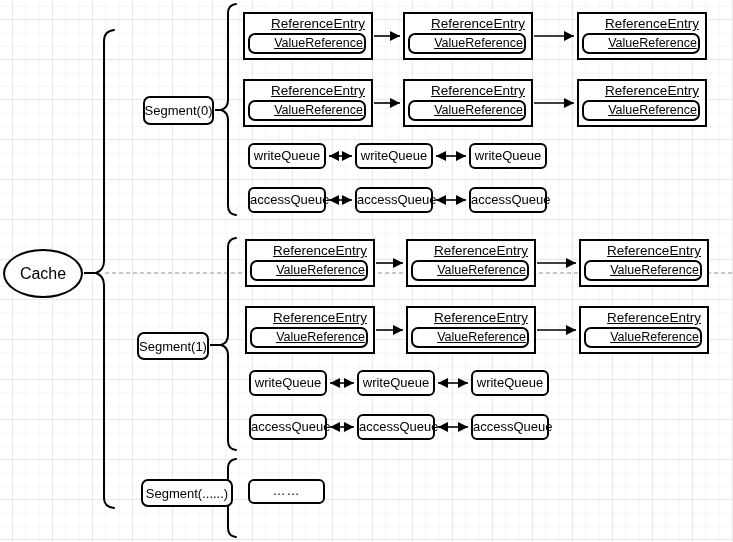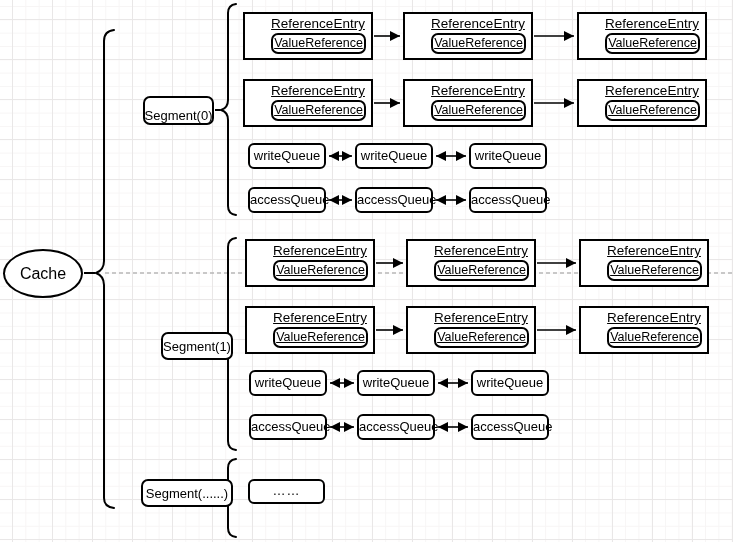--- a/index.html
+++ b/index.html
@@ -15,21 +15,21 @@
       linear-gradient(#f7f5f5 1px, transparent 1px),
       linear-gradient(90deg,#f7f5f5 1px, transparent 1px);
     background-size:40px 40px, 40px 40px, 13.333px 13.333px, 13.333px 13.333px;
     background-position:0 19px, 12px 0, 0 6px, 12px 0;
   }
   #wires{position:absolute;left:0;top:0;z-index:0;}
   .node{position:absolute;background:#fff;border:2px solid #000;z-index:1;box-sizing:content-box;}
   .re{width:126px;height:44px;}
   .re-t{padding-top:2px;text-align:center;font-size:13.5px;line-height:16px;text-decoration:underline;white-space:nowrap;margin-left:20px;}
   .vr{position:absolute;right:5px;top:19px;width:91px;height:17px;border:2px solid #000;border-radius:7px;
-      background:#fff;text-align:center;font-size:12.5px;line-height:17px;text-decoration:underline;white-space:nowrap;}
+      background:#fff;text-align:center;font-size:12.5px;line-height:17px;text-decoration:underline;white-space:nowrap;padding-left:23px;}
   .q{width:74px;height:22px;border-radius:6px;text-align:center;font-size:13px;line-height:22px;white-space:nowrap;}
   .seg{border-radius:7px;display:flex;align-items:center;justify-content:center;font-size:13px;white-space:nowrap;}
   .ellipse{border-radius:50%;display:flex;align-items:center;justify-content:center;font-size:16px;}
   .dots{width:73px;height:21px;border-radius:6px;text-align:center;font-size:13px;line-height:19px;letter-spacing:1px;}
 </style>
 </head>
 <body>
 
 <div id="canvas">
 
@@ -74,24 +74,24 @@
     <line x1="330" y1="383" x2="354" y2="383" stroke="#000" stroke-width="1.6" marker-start="url(#ah)" marker-end="url(#ah)"></line>
     <line x1="438" y1="383" x2="468" y2="383" stroke="#000" stroke-width="1.6" marker-start="url(#ah)" marker-end="url(#ah)"></line>
     <line x1="330" y1="427" x2="354" y2="427" stroke="#000" stroke-width="1.6" marker-start="url(#ah)" marker-end="url(#ah)"></line>
     <line x1="438" y1="427" x2="468" y2="427" stroke="#000" stroke-width="1.6" marker-start="url(#ah)" marker-end="url(#ah)"></line>
   </svg>
 
   <div class="node ellipse" style="left:3px;top:249px;width:76px;height:45px;">
     <span>Cache</span>
   </div>
 
-  <div class="node seg" style="left:143px;top:96px;width:67px;height:25px;align-items:flex-end;">
+  <div class="node seg" style="left:143px;top:96px;width:67px;height:25px;">
     <span>Segment(0)</span>
   </div>
-  <div class="node seg" style="left:137px;top:332px;width:68px;height:24px;margin-left:24px;">
+  <div class="node seg" style="left:137px;top:332px;width:68px;height:24px;">
     <span>Segment(1)</span>
   </div>
   <div class="node seg" style="left:125px;top:479px;width:88px;height:24px;margin-left:16px;">
     <span>Segment(......)</span>
   </div>
 
   <div class="node re" style="left:243px;top:12px;">
     <div class="re-t">ReferenceEntry</div>
     <div class="vr">ValueReference</div>
   </div>

